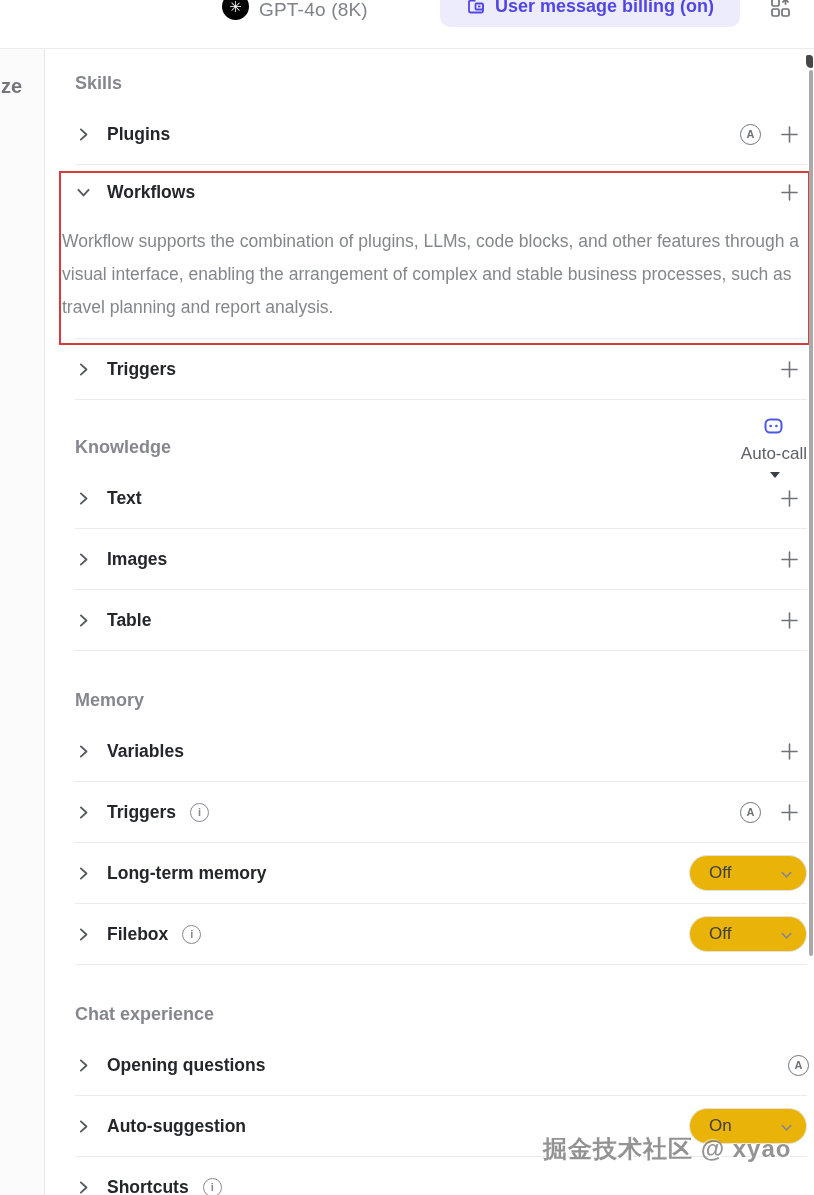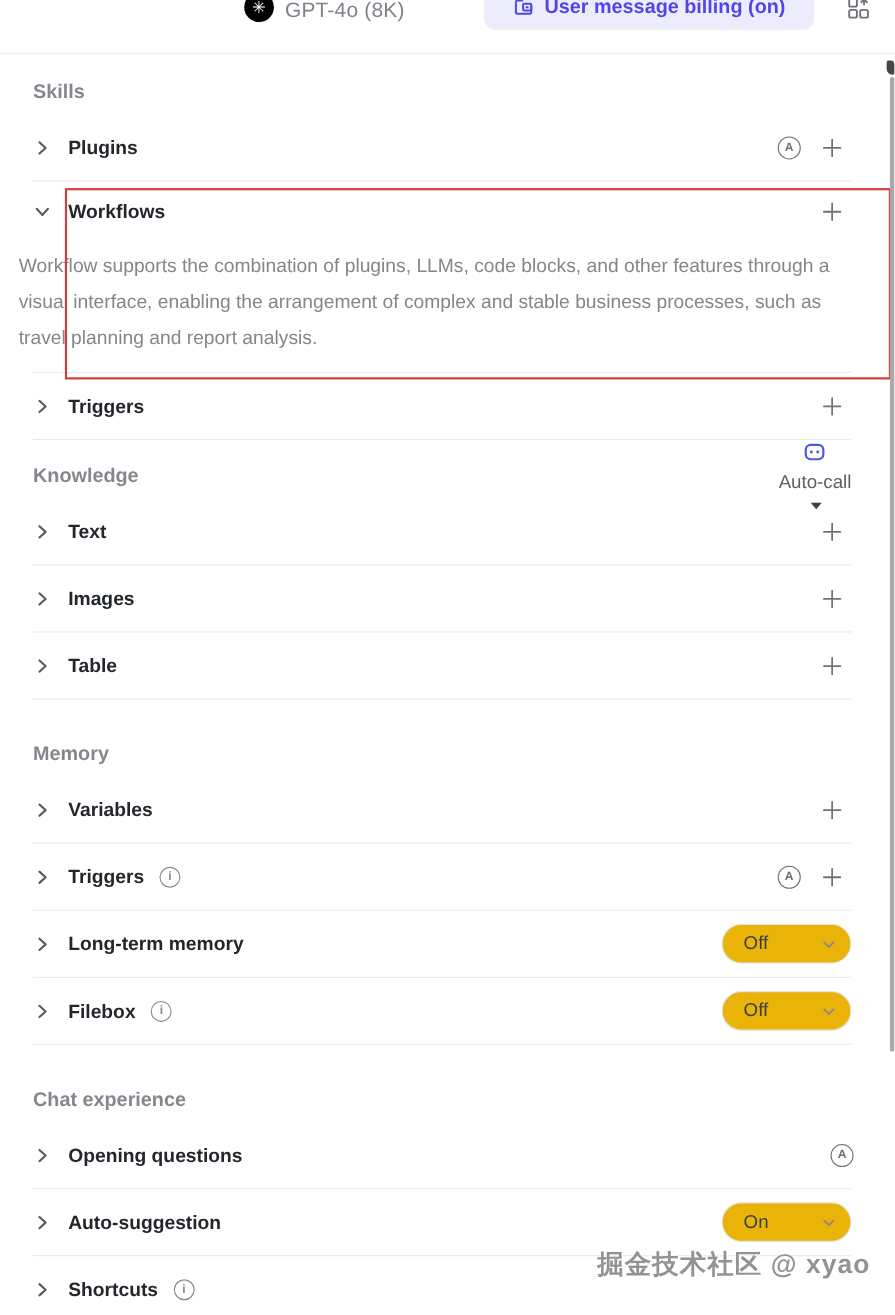--- a/index.html
+++ b/index.html
@@ -35,21 +35,21 @@
   }
   .rail-frag{
     position:absolute; left:1px; top:26px; font-size:20px; font-weight:bold; color:#73777c;
   }
   .panel{ flex:1; padding:0 40px 0 30px; background:#fff; position:relative; }
   .section-title{
     font-size:18px; font-weight:bold; color:#84888e;
     display:flex; align-items:center;
   }
   .st-skills{ margin-top:23px; height:22px; margin-bottom:10px;}
-  .st-knowledge{ margin-top:21px; height:22px; margin-bottom:10px;}
+  .st-knowledge{ margin-top:36px; height:22px; margin-bottom:10px;}
   .st-memory{ margin-top:38px; height:22px; margin-bottom:10px;}
   .st-chat{ margin-top:38px; height:22px; margin-bottom:10px;}
   .sec-control{ margin-left:auto; display:flex; align-items:center; gap:8px; cursor:pointer;flex-direction:column;}
   .autocall-label{ font-size:17px; font-weight:normal; color:#5b6066;}
   .caret-down{
     width:0;height:0;border-left:5px solid transparent;border-right:5px solid transparent;
     border-top:6px solid #3c4046; margin-left:2px;
   }
   .row{
     height:61px; display:flex; align-items:center;
@@ -129,20 +129,23 @@
       <rect x="3" y="3" width="7" height="7" rx="1.5"></rect>
       <rect x="3" y="13" width="7" height="7" rx="1.5"></rect>
       <rect x="13" y="13" width="7" height="7" rx="1.5"></rect>
       <path d="M13.5 6.5 l3 -3 l3 3"></path>
       <path d="M16.5 3.8 v5"></path>
     </svg>
   </div>
 </div>
 
 <div class="body-wrap">
+  <div class="left-rail">
+    <span class="rail-frag">ze</span>
+  </div>
 
   <div class="panel">
 
     <div class="section-title st-skills">
       <span>Skills</span>
     </div>
 
     <div class="row">
       <span class="chev">
         <svg width="17" height="17" viewBox="0 0 16 16" fill="none" stroke="currentColor" stroke-width="1.8" stroke-linecap="round" stroke-linejoin="round">

